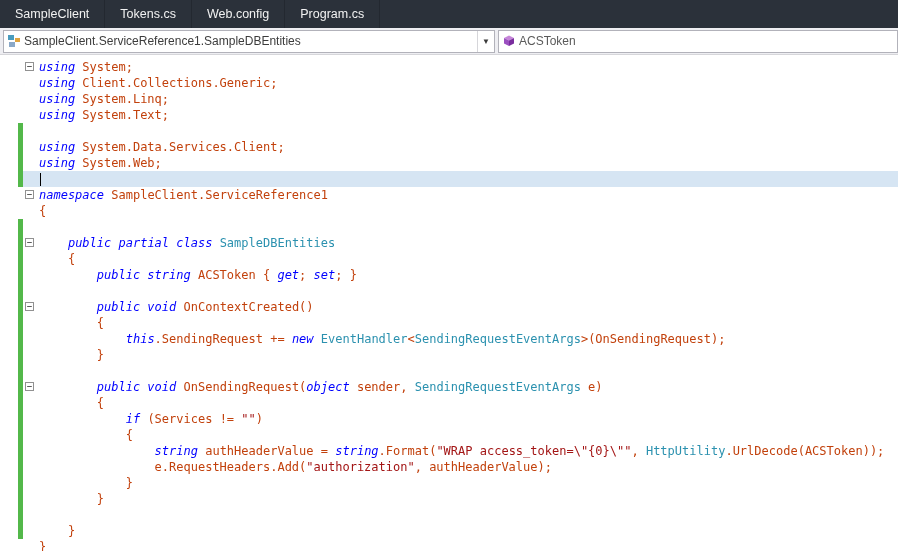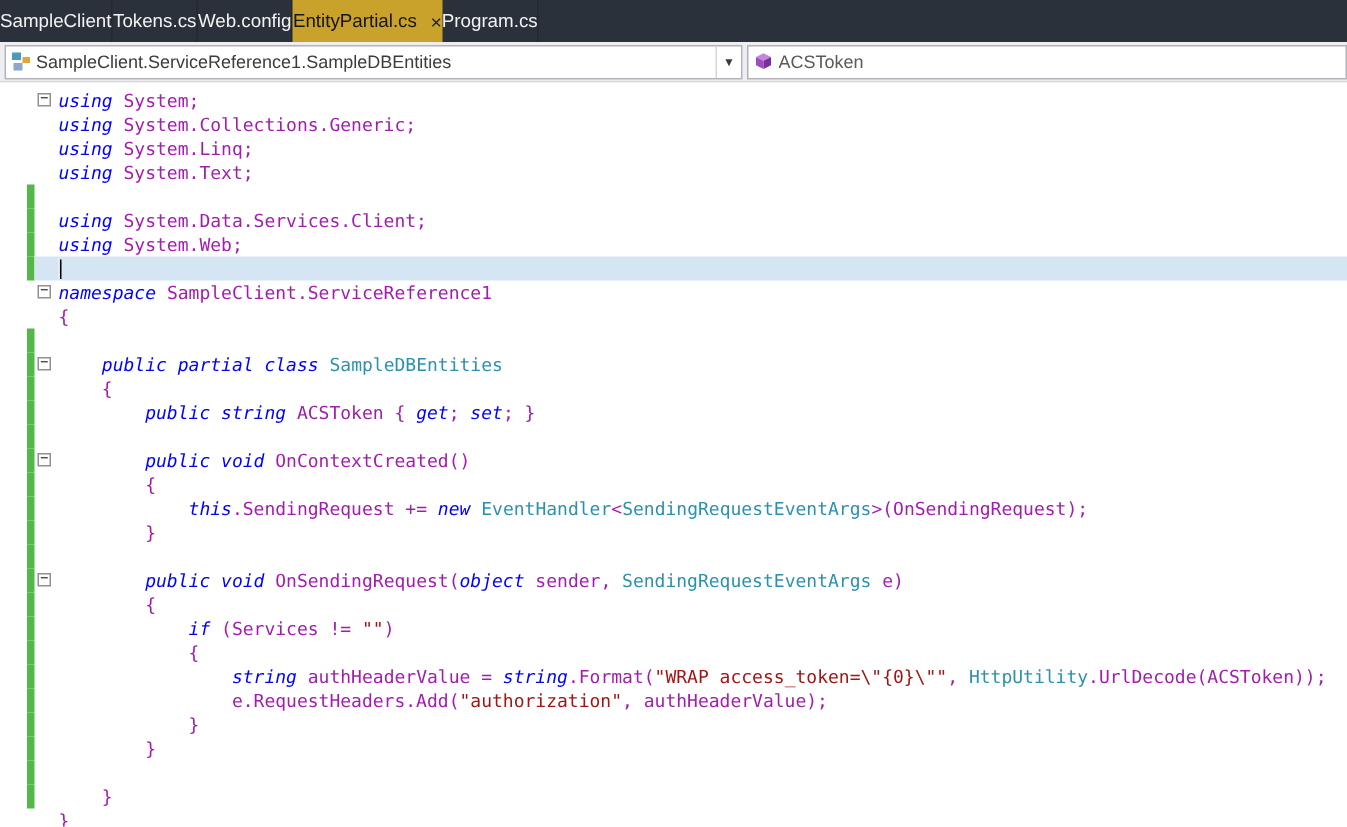--- a/index.html
+++ b/index.html
@@ -1,21 +1,21 @@
 <!DOCTYPE html>
 <html><head>
 <meta charset="utf-8">
 <style>
   * { margin:0; padding:0; box-sizing:border-box; }
   html,body { width:898px; height:551px; overflow:hidden; background:#fff;
     font-family:"Liberation Sans", sans-serif; }
 
   
   .tab-bar { display:flex; height:28px; background:#2b313a; align-items:stretch; }
-  .tab { display:flex; align-items:center; gap:9px; padding:0 0;
+  .tab { display:flex; align-items:center; gap:9px; padding:0 15px;
     color:#f2f2f2; font-size:12.5px; border-right:1px solid #232830; cursor:default; white-space:nowrap; }
   .tab.active { background:#c9a22b; color:#15151f; border-right:none; }
   .tab .close { font-size:13px; line-height:1; color:#20202a; }
 
   
   .navbar { height:27px; background:#eeeef2; display:flex; align-items:center;
     gap:3px; padding:2px 0 2px 3px; border-bottom:1px solid #d6d6da; }
   .combo { height:23px; background:#fff; border:1px solid #b2b2ba;
     display:flex; align-items:center; font-size:12px; color:#333; overflow:hidden; }
   .combo-types { width:492px; }
@@ -35,40 +35,36 @@
   .m-green.on { background:#53b84a; }
   .m-fold { width:16px; flex:none; position:relative; }
   .fold-box { position:absolute; left:2px; top:3px; width:9px; height:9px;
     border:1px solid #919191; background:#fff; color:#222; font-size:9px;
     line-height:7px; text-align:center; }
   .code-text { flex:1; white-space:pre; color:#000; }
   .code-line.hl .m-fold, .code-line.hl .code-text { background:#d6e5f3; }
   .tok-k { color:#0000ff;font-style:italic; }
   .tok-t { color:#2b91af; }
   .tok-s { color:#a31515; }
-  .tok-p { color:#a21caf; }
+  .tok-p { color:#c2410c; }
   .caret { display:inline-block; width:1px; height:13px; background:#000;
     vertical-align:middle; margin-left:1px; }
 </style>
 </head>
 <body>
 
 <div class="tab-bar">
     <div class="tab">
       <span>SampleClient</span>
     </div>
     <div class="tab">
       <span>Tokens.cs</span>
     </div>
     <div class="tab">
       <span>Web.config</span>
-    </div>
-    <div class="tab active">
-      <span>EntityPartial.cs</span>
-      <span class="close">×</span>
     </div>
     <div class="tab">
       <span>Program.cs</span>
     </div>
   </div>
 
 <div class="navbar">
   <div class="combo combo-types">
     <span class="cicon">
       <svg width="14" height="14" viewBox="0 0 14 14">
@@ -98,21 +94,21 @@
       <div class="m-green"></div>
       <div class="m-fold">
         <span class="fold-box">−</span>
       </div>
       <div class="code-text"><span class="tok-k">using</span><span class="tok-p"> System;</span></div>
     </div>
     <div class="code-line">
       <div class="m-ind"></div>
       <div class="m-green"></div>
       <div class="m-fold"></div>
-      <div class="code-text"><span class="tok-k">using</span><span class="tok-p"> System.Collections.Generic;</span></div>
+      <div class="code-text"><span class="tok-k">using</span><span class="tok-p"> Client.Collections.Generic;</span></div>
     </div>
     <div class="code-line">
       <div class="m-ind"></div>
       <div class="m-green"></div>
       <div class="m-fold"></div>
       <div class="code-text"><span class="tok-k">using</span><span class="tok-p"> System.Linq;</span></div>
     </div>
     <div class="code-line">
       <div class="m-ind"></div>
       <div class="m-green"></div>

